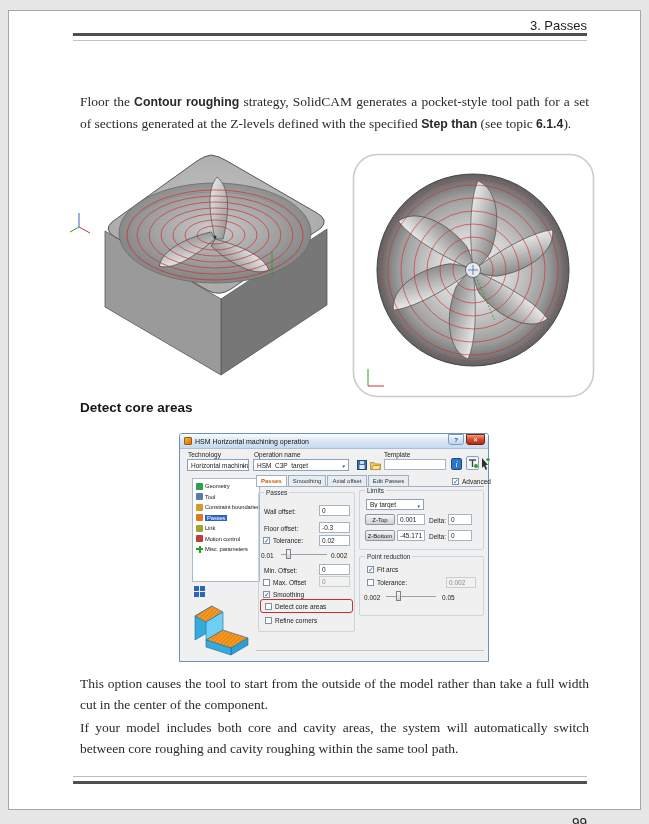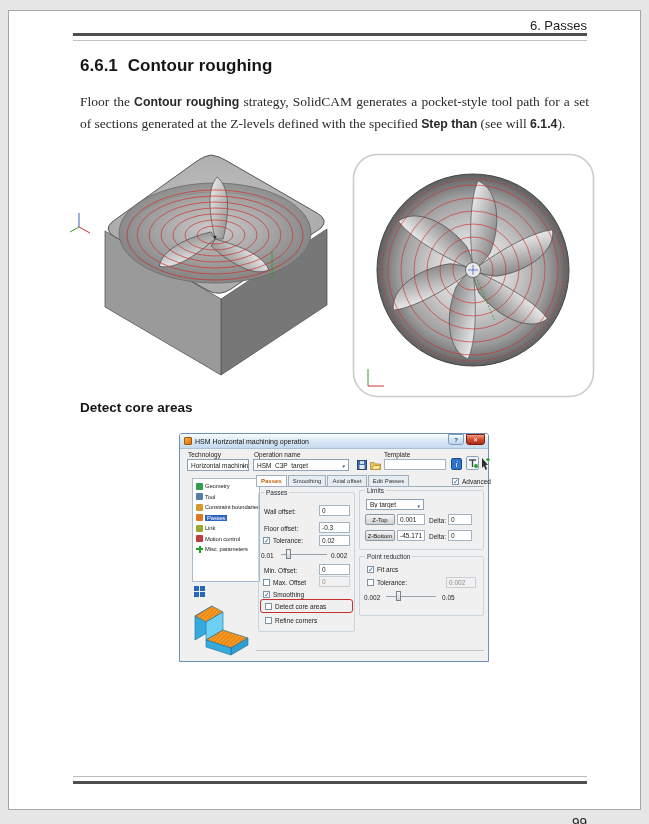--- a/index.html
+++ b/index.html
@@ -93,28 +93,25 @@
   .slider .thm{position:absolute;top:0;width:5px;height:10px;
                background:linear-gradient(#fafafa,#d5d5d5);border:1px solid #76828d;}
   .redbox{position:absolute;border:1.5px solid #c62f2f;border-radius:3px;}
   .cadprev{position:absolute;left:12px;top:166px;}
 </style>
 </head>
 <body>
 
 <div class="page">
 
-  <div class="hdr-title">6. Passes</div>
+  <div class="hdr-title">3. Passes</div>
   <div class="hdr-rule"></div>
 
-  <div class="h1">
-    <span class="num">6.6.1</span><span>Contour roughing</span>
-  </div>
-
-  <p class="body intro"><span>Floor the </span><span class="bseg">Contour roughing</span><span> strategy, SolidCAM generates a pocket-style tool path for a set of sections generated at the Z-levels defined with the specified </span><span class="bseg">Step than</span><span> (see will </span><span class="bseg">6.1.4</span><span>).</span></p>
+
+  <p class="body intro"><span>Floor the </span><span class="bseg">Contour roughing</span><span> strategy, SolidCAM generates a pocket-style tool path for a set of sections generated at the Z-levels defined with the specified </span><span class="bseg">Step than</span><span> (see topic </span><span class="bseg">6.1.4</span><span>).</span></p>
 
   <div class="fig fig-left">
     <svg width="298" height="252" viewBox="0 0 298 252">
       <defs>
         <radialGradient id="rgTop" cx="0.5" cy="0.45">
             <stop offset="0" stop-color="#c4c4c4"></stop>
             <stop offset="1" stop-color="#acacac"></stop>
           </radialGradient>
         <radialGradient id="rgBowl" cx="0.5" cy="0.45">
             <stop offset="0" stop-color="#cccccc"></stop>
@@ -395,16 +392,18 @@
     <div class="lbl" style="left:184px;top:160px;">0.002</div>
     <div class="slider" style="left:206px;top:157px;width:50px;">
       <span class="trk"></span>
         <span class="thm" style="left:10px;"></span>
     </div>
     <div class="lbl" style="left:262px;top:160px;">0.05</div>
 
     <div style="position:absolute;left:76px;right:4px;top:216px;border-top:1px solid #c2c2c2;"></div>
   </div>
 
+  <p class="body p1">This option causes the tool to start from the outside of the model rather than take a full width cut in the center of the component.</p>
+  <p class="body p2">If your model includes both core and cavity areas, the system will automatically switch between core roughing and cavity roughing within the same tool path.</p>
 
   <div class="ftr-rule"></div>
   <div class="pageno">99</div>
 </div>
 
 </body></html>

